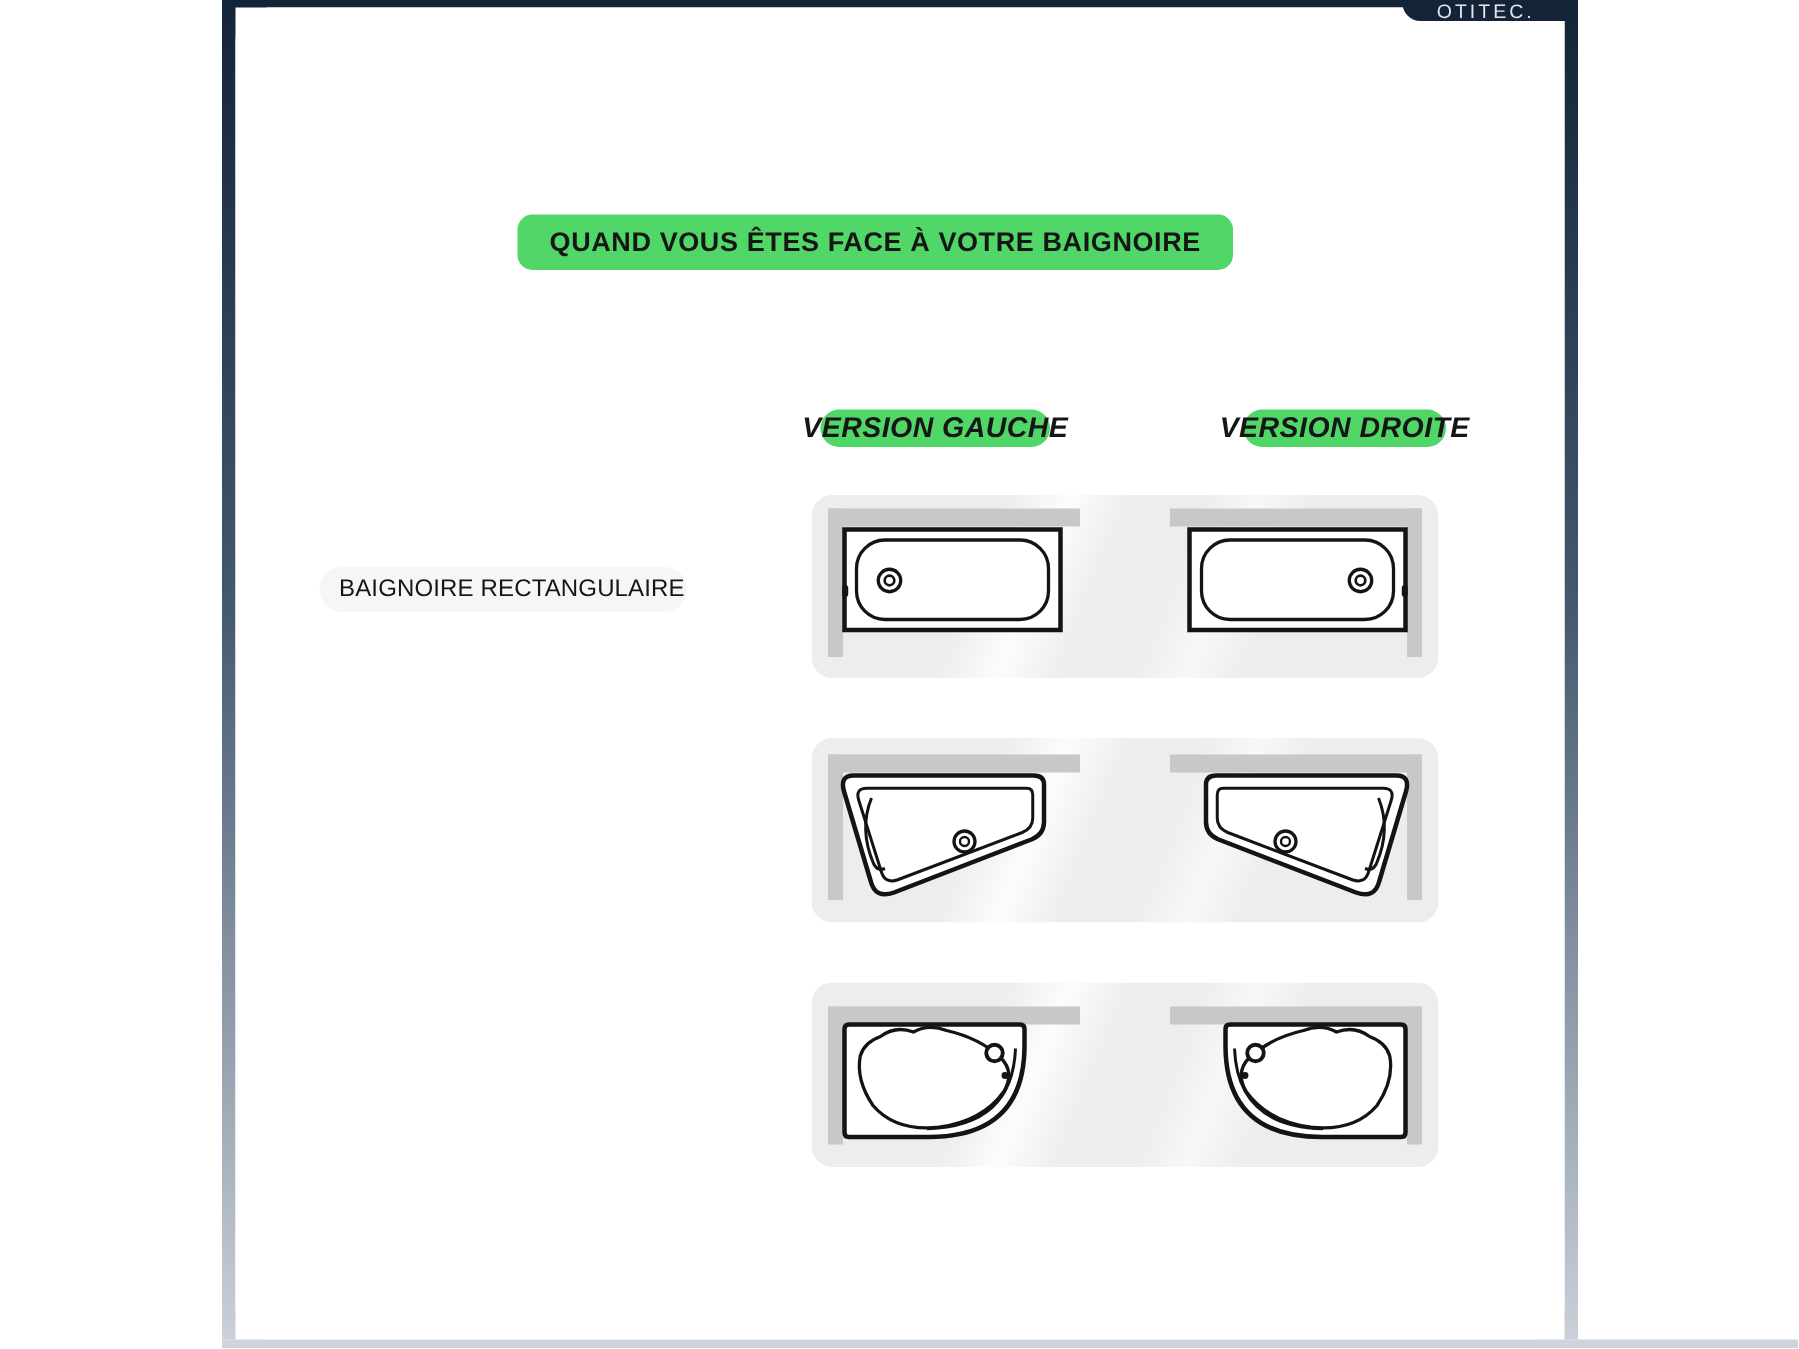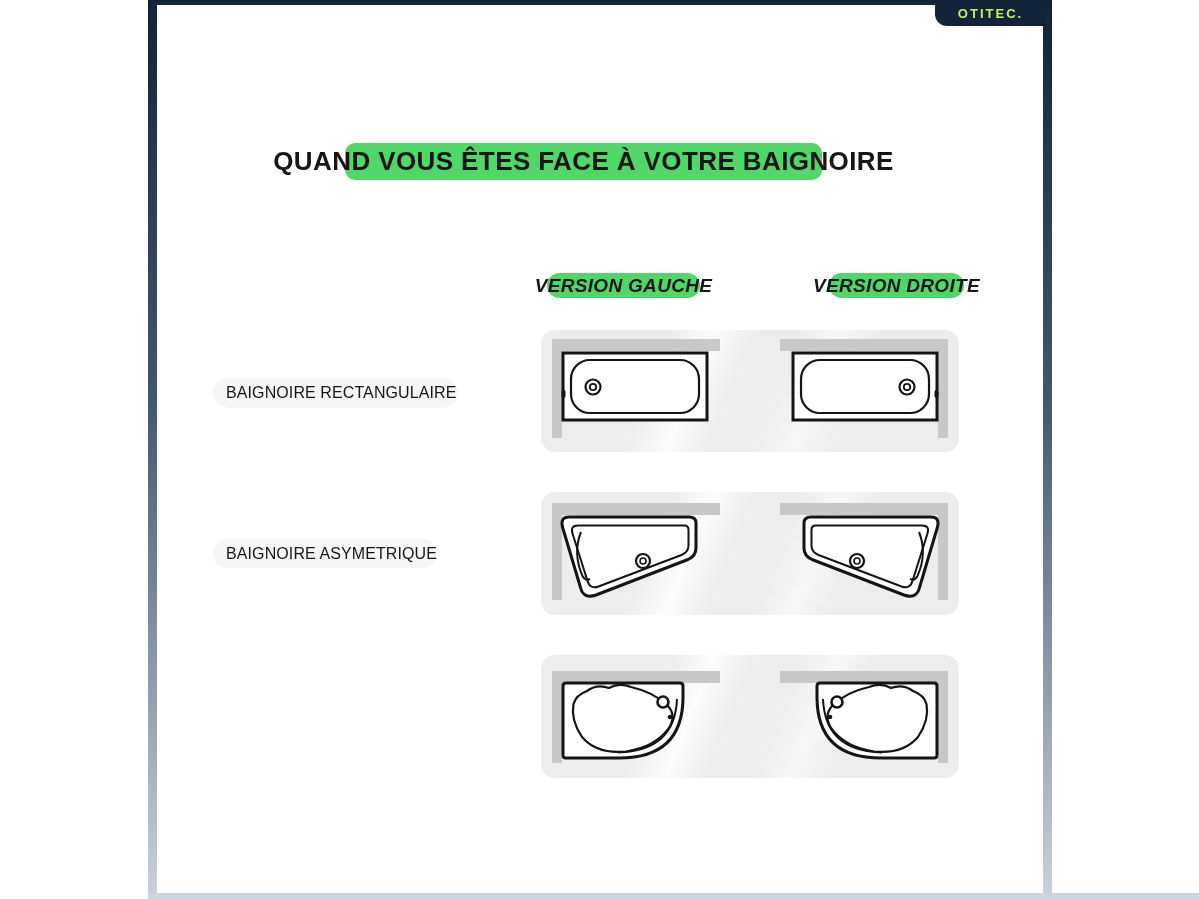--- a/index.html
+++ b/index.html
@@ -22,26 +22,26 @@
   .stripe-left{position:absolute;left:148px;top:0;width:9px;height:893px;
     background:linear-gradient(to bottom, var(--navy) 0%, #44586e 45%, var(--frame-fade) 100%);}
   .stripe-right{position:absolute;left:1043px;top:0;width:9px;height:893px;
     background:linear-gradient(to bottom, var(--navy) 0%, #44586e 45%, var(--frame-fade) 100%);}
   .bar-top{position:absolute;left:148px;top:0;width:904px;height:5px;background:var(--navy);}
   .band-bottom{position:absolute;left:148px;top:893px;width:1051px;height:6px;background:var(--band);}
 
   .card{position:absolute;left:157px;top:5px;width:886px;height:888px;background:var(--card);
     border-radius:22px 0 22px 22px;}
 
-  .badge{position:absolute;left:935px;top:0;width:111px;height:26px;background:var(--navy);
-    border-radius:0 0 0 12px;color:#bef264;font-size:13px;font-weight:bold;letter-spacing:2px;
+  .badge{position:absolute;left:935px;top:0;width:111px;height:14px;background:var(--navy);
+    border-radius:0 0 0 12px;color:#e5e5e5;font-size:13px;font-weight:normal;letter-spacing:2px;
     display:flex;align-items:center;justify-content:center;z-index:5;}
 
   .title{position:absolute;left:188px;top:138px;width:477px;height:37px;background:var(--green);
-    border-radius:10px;color:var(--ink);font-size:26px;font-weight:800;letter-spacing:0.4px;
+    border-radius:10px;color:var(--ink);font-size:18px;font-weight:800;letter-spacing:0.4px;
     display:flex;align-items:center;justify-content:center;white-space:nowrap;}
 
   .colhead{position:absolute;top:268px;height:25px;background:var(--green);border-radius:13px;
     color:var(--ink);font-size:19px;font-weight:bold;font-style:italic;letter-spacing:0.3px;
     display:flex;align-items:center;justify-content:center;white-space:nowrap;text-align:right;}
   .colhead-left{left:390px;width:153px;}
   .colhead-right{left:672px;width:135px;}
 
   .row-label{position:absolute;left:56px;height:30px;background:var(--pill);border-radius:15px;
     color:var(--ink);font-size:16px;font-weight:normal;letter-spacing:0.1px;
@@ -124,21 +124,20 @@
             <use href="#tub-rect"></use>
           </svg>
       </div>
       <div class="half right">
         <svg class="tub" viewBox="0 0 209 123">
             <use href="#tub-rect"></use>
           </svg>
       </div>
     </div>
 
-    <div class="row-label r2">BAIGNOIRE ASYMETRIQUE</div>
     <div class="panel p2">
       <div class="half left">
         <svg class="tub" viewBox="0 0 209 123">
             <use href="#tub-asym"></use>
           </svg>
       </div>
       <div class="half right">
         <svg class="tub" viewBox="0 0 209 123">
             <use href="#tub-asym"></use>
           </svg>

